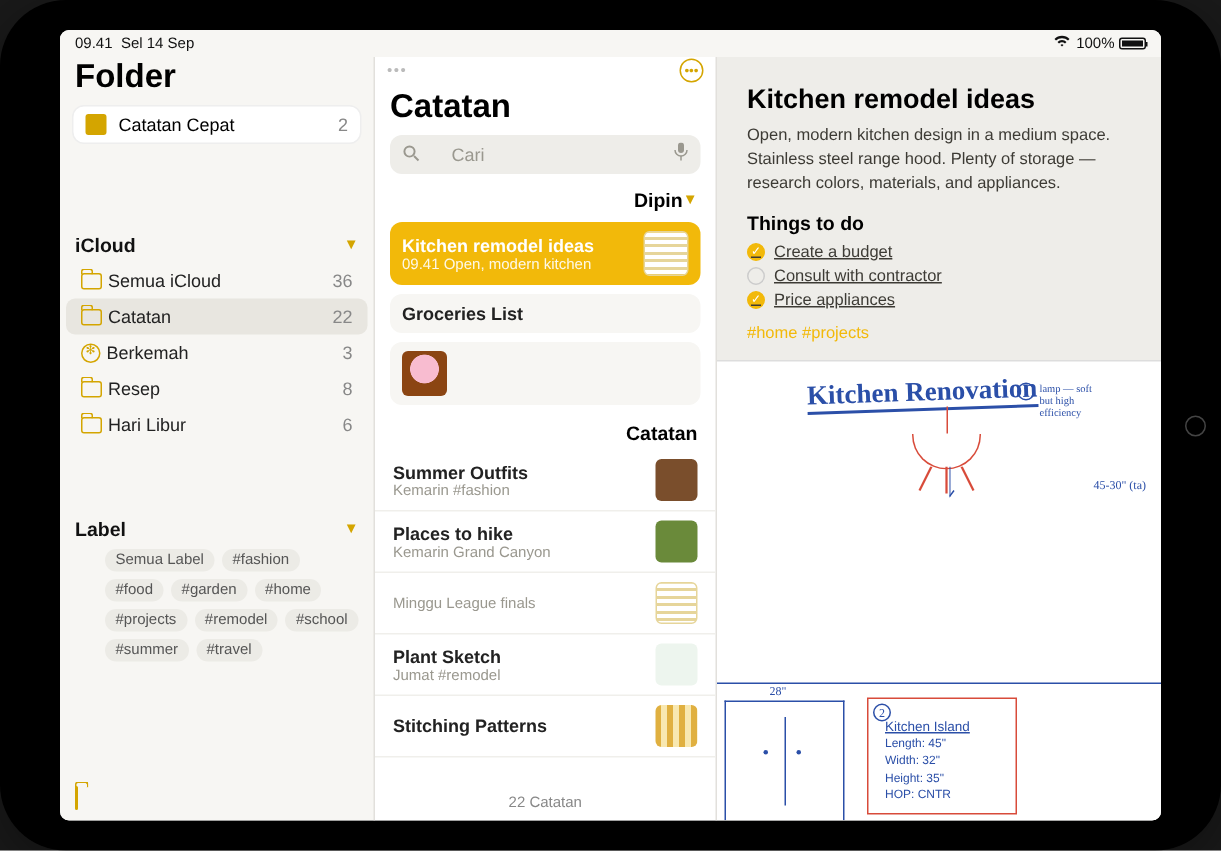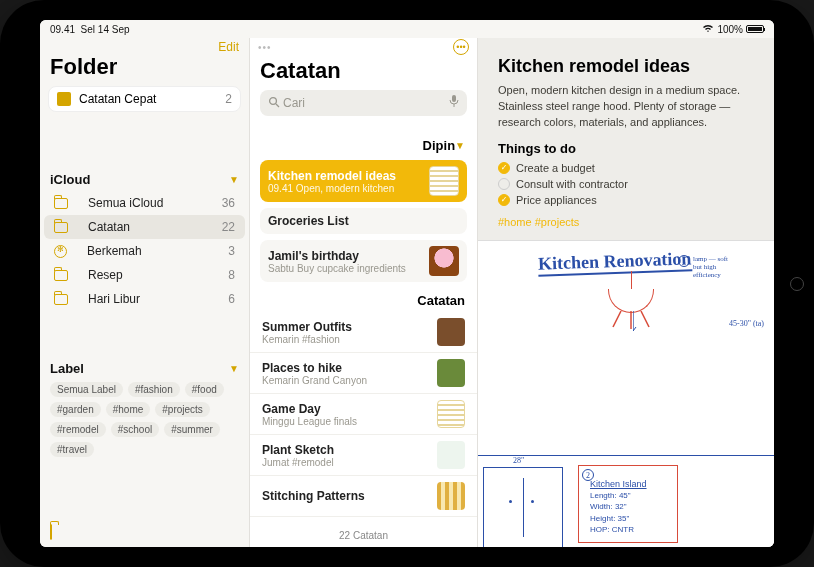--- a/index.html
+++ b/index.html
@@ -45,46 +45,46 @@
 .edit-link { color:#d4a500; font-size:12px; }
 .sidebar-title { font-size:22px; font-weight:700; padding:0 10px 6px; }
 .quicknote { margin:0 8px 10px; background:#fff; border:1px solid #eee; border-radius:8px;
   display:flex; align-items:center; gap:8px; padding:5px 8px; }
 .quicknote .count { margin-left:auto; color:#888; }
 .qicon { width:14px; height:14px; background:#d4a500; border-radius:2px; }
 
 .section-head { display:flex; align-items:center; justify-content:space-between; padding:2px 10px 4px; color:#111; font-weight:700; font-size:13px;margin-top:48px; }
 .chev { color:#d4a500; font-size:10px; }
 
-.folder-row { display:flex; align-items:center; gap:20px; padding:5px 10px; color:#222; border-radius:6px; margin:0 4px; }
+.folder-row { display:flex; align-items:center; gap:4px; padding:5px 10px; color:#222; border-radius:6px; margin:0 4px; }
 .folder-row.selected { background:#e8e6e0; }
 .folder-row .count { margin-left:auto; color:#888; }
 .ficon { width:14px; height:11px; border:1.2px solid #d4a500; border-radius:2px; position:relative; }
 .ficon::before { content:""; position:absolute; left:-1px; top:-4px; width:6px; height:3px; border:1.2px solid #d4a500; border-bottom:none; border-radius:2px 2px 0 0; }
 .gicon { width:13px; height:13px; border:1.2px solid #d4a500; border-radius:50%; position:relative; }
 .gicon::after { content:"✻"; position:absolute; font-size:8px; color:#d4a500; left:2px; top:-1px; }
 
-.tags { padding:2px 10px 8px; display:flex; flex-wrap:wrap; gap:5px; }
+.tags { padding:2px 10px 8px; display:flex; flex-wrap:wrap; gap:5px;margin-left:20px; }
 .tag { background:#ecebe6; border-radius:10px; padding:2px 7px; font-size:10px; color:#555; }
 
 .sidebar-bottom { margin-top:auto; padding:8px 10px; }
 .newfolder-icon { width:15px; height:12px; border:1.2px solid #d4a500; border-radius:2px; position:relative; }
 .newfolder-icon::before { content:""; position:absolute; left:-1px; top:-4px; width:7px; height:3px; border:1.2px solid #d4a500; border-bottom:none; border-radius:2px 2px 0 0; }
 
 
 .notelist {
   width: 228px; background:#fff;
   border-right:1px solid #e2e0dc;
   display:flex; flex-direction:column;
 }
 .notelist-top { height:18px; display:flex; align-items:center; justify-content:space-between; padding:0 8px; }
 .grab { color:#bbb; letter-spacing:1px; font-size:10px; }
 .more-circle { width:16px; height:16px; border:1.3px solid #d4a500; border-radius:50%; color:#d4a500; display:flex; align-items:center; justify-content:center; font-size:9px; }
 .notelist-title { font-size:22px; font-weight:700; padding:2px 10px 6px; }
-.search { margin:0 10px 20px; background:#eeede9; border-radius:8px; padding:5px 8px; display:flex; align-items:center; gap:3px; color:#9a988f; font-size:12px; }
+.search { margin:0 10px 8px; background:#eeede9; border-radius:8px; padding:5px 8px; display:flex; align-items:center; gap:21px; color:#9a988f; font-size:12px; }
 .search .mic { margin-left:auto; }
 
 .list-head { display:flex; align-items:center; justify-content:flex-end; padding:2px 12px 4px; font-weight:700; font-size:13px; }
 .note-card {
   margin:3px 10px; padding:6px 8px; background:#f7f6f3; border-radius:8px;
   display:flex; align-items:center; gap:8px;
 }
 .note-card .txt { flex:1; min-width:0; }
 .note-card .ttl { font-size:12px; font-weight:700; color:#222; white-space:nowrap; overflow:hidden; text-overflow:ellipsis; }
 .note-card .sub { font-size:10px; color:#9a988f; white-space:nowrap; overflow:hidden; text-overflow:ellipsis; }
@@ -105,21 +105,21 @@
 .note-row .sub { font-size:10px; color:#9a988f; }
 .note-row .thumb { width:28px; height:28px; }
 
 .list-footer { margin-top:auto; text-align:center; font-size:10px; color:#888; padding:6px 0; }
 
 
 .detail { flex:1; background:#eeede9; display:flex; flex-direction:column; padding:18px 16px 0 20px; overflow:hidden; }
 .detail-title { font-size:18px; font-weight:800; margin-bottom:6px; }
 .detail-body { font-size:11px; color:#3d3b35; line-height:1.45; margin-bottom:10px; }
 .detail-sub { font-size:13px; font-weight:800; margin-bottom:6px; }
-.todo { display:flex; align-items:center; gap:6px; font-size:11px; color:#3d3b35; margin-bottom:4px; }
+.todo { display:flex; align-items:center; gap:6px; font-size:11px; color:#3d3b35; margin-bottom:4px;text-decoration:underline; }
 .chk { width:12px; height:12px; border-radius:50%; border:1.3px solid #ccc; flex-shrink:0; display:inline-flex; align-items:center; justify-content:center; }
 .chk.done { background:#f2b90a; border-color:#f2b90a; }
 .chk.done::after { content:"✓"; color:#fff; font-size:8px; }
 .hashtags { color:#f2b90a; font-size:11px; margin-top:6px; }
 
 .drawing { flex:1; background:#fff; margin:12px -16px 0 -20px; position:relative; overflow:hidden; border-top:1px solid #ddd; }
 .draw-title { position:absolute; left:60px; top:10px; font-family:"Comic Sans MS",cursive; font-weight:700; color:#2b4fa8; font-size:18px; transform:rotate(-2deg); border-bottom:2px solid #2b4fa8; }
 .lamp { position:absolute; left:130px; top:30px; }
 .lamp-cord { width:0; height:18px; border-left:1.5px solid #d84b3a; margin-left:23px; }
 .lamp-shade { width:46px; height:24px; border:1.5px solid #d84b3a; border-top:none; border-radius:0 0 50px 50px; }
@@ -153,23 +153,20 @@
         <span>100%</span>
         <span class="battery">
             <span class="fill"></span>
           </span>
       </span>
     </div>
 
     <div class="columns">
 
       <div class="sidebar">
-        <div class="sidebar-head">
-          <span class="edit-link">Edit</span>
-        </div>
         <div class="sidebar-title">Folder</div>
 
         <div class="quicknote">
           <span class="qicon"></span>
           <span>Catatan Cepat</span>
           <span class="count">2</span>
         </div>
 
         <div class="section-head">
           <span>iCloud</span>
@@ -258,24 +255,20 @@
             <div class="sub">09.41  Open, modern kitchen</div>
           </div>
           <div class="thumb lines"></div>
         </div>
         <div class="note-card">
           <div class="txt">
             <div class="ttl">Groceries List</div>
           </div>
         </div>
         <div class="note-card">
-          <div class="txt">
-            <div class="ttl">Jamil's birthday</div>
-            <div class="sub">Sabtu Buy cupcake ingredients</div>
-          </div>
           <div class="thumb cake"></div>
         </div>
 
         <div class="list-head" style="margin-top:6px;">
           <span>Catatan</span>
         </div>
 
         <div class="note-row">
           <div class="txt">
               <div class="ttl">Summer Outfits</div>
@@ -285,21 +278,20 @@
         </div>
         <div class="note-row">
           <div class="txt">
               <div class="ttl">Places to hike</div>
               <div class="sub">Kemarin Grand Canyon</div>
             </div>
           <div class="thumb green"></div>
         </div>
         <div class="note-row">
           <div class="txt">
-              <div class="ttl">Game Day</div>
               <div class="sub">Minggu League finals</div>
             </div>
           <div class="thumb lines"></div>
         </div>
         <div class="note-row">
           <div class="txt">
               <div class="ttl">Plant Sketch</div>
               <div class="sub">Jumat #remodel</div>
             </div>
           <div class="thumb sketch"></div>

